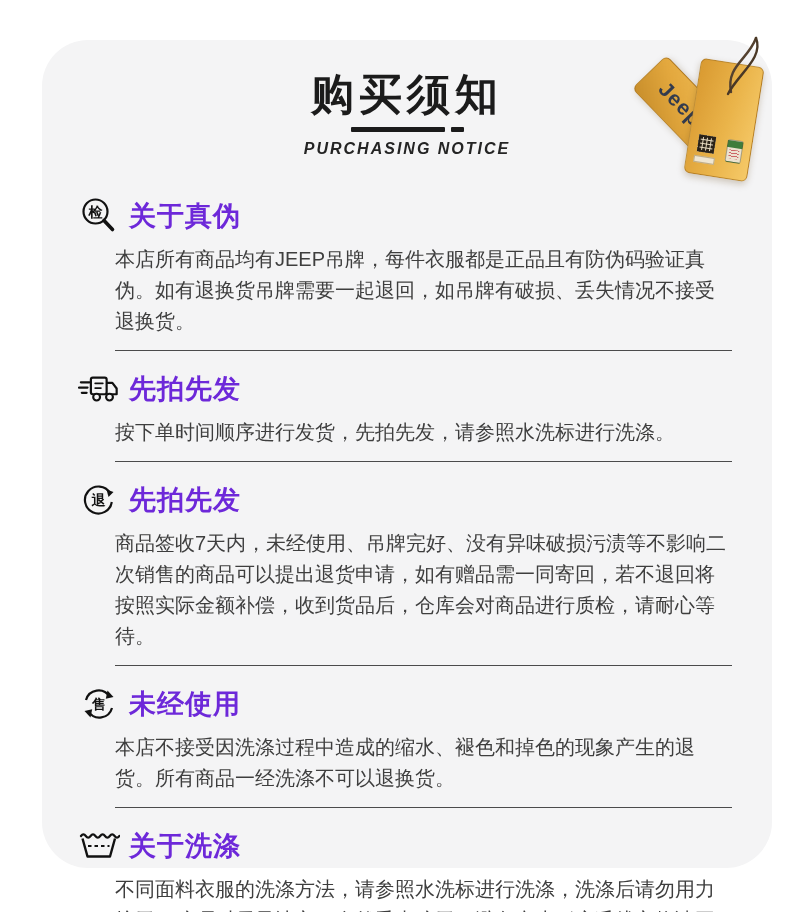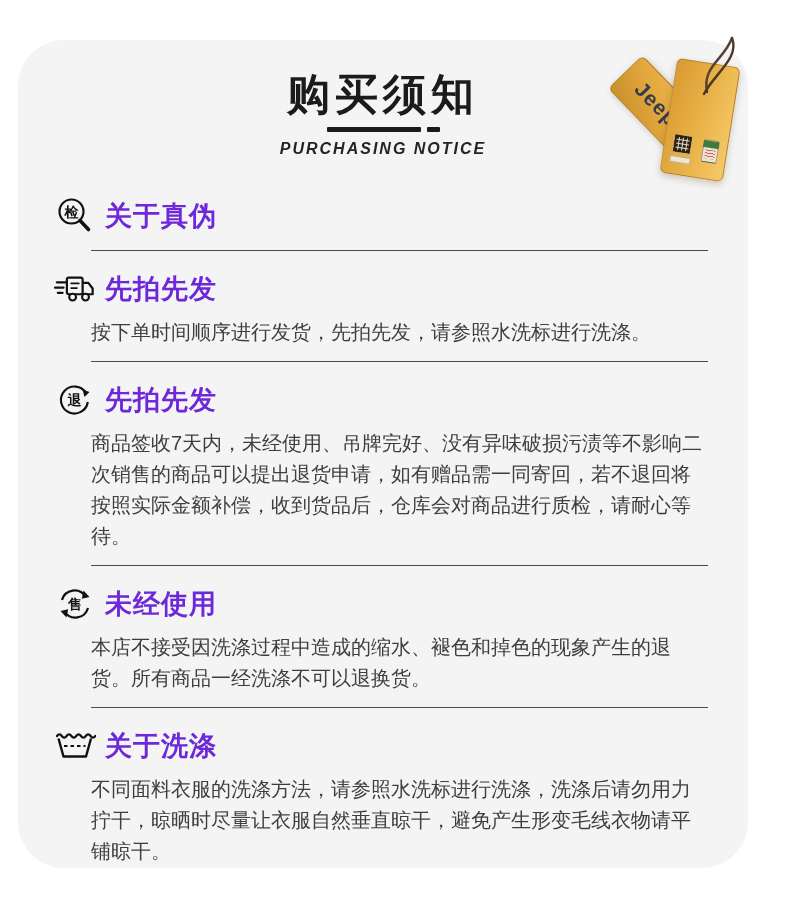--- a/index.html
+++ b/index.html
@@ -1,19 +1,19 @@
 <!DOCTYPE html>
 <html><head>
 <meta charset="utf-8">
 <style>
   * { margin:0; padding:0; box-sizing:border-box; }
   html,body { width:790px; height:912px; background:#ffffff; overflow:hidden;
     font-family:"Liberation Sans","DejaVu Sans",sans-serif; }
   .page { position:relative; width:790px; height:912px; background:#ffffff; }
-  .card { position:absolute; left:18px; top:40px; width:730px; height:828px;
+  .card { position:absolute; left:42px; top:40px; width:730px; height:828px;
     background:#f4f4f5; border-radius:46px; }
 
   
   header { padding-top:30px; text-align:center; }
   .title { font-size:43px; font-weight:bold; color:#1b1b1b; letter-spacing:5px; line-height:48px; }
   .underline { margin-top:9px; display:flex; justify-content:center; align-items:center; gap:6px; }
   .underline .bar  { width:94px; height:5px; background:#1b1b1b; border-radius:1px; }
   .underline .dash { width:13px; height:5px; background:#1b1b1b; border-radius:1px; }
   .subtitle { margin-top:8px; font-size:16px; font-weight:bold; font-style:italic;
     color:#242424; letter-spacing:2px; }
@@ -99,20 +99,21 @@
         <div class="sec-head">
           <span class="icon">
             <svg width="40" height="40" viewBox="0 0 40 40">
               <circle cx="16.5" cy="15.5" r="12" fill="none" stroke="#111" stroke-width="2.2"></circle>
               <line x1="25" y1="24.5" x2="33.5" y2="33.5" stroke="#111" stroke-width="3.6" stroke-linecap="round"></line>
               <text x="16.5" y="20.5" text-anchor="middle" font-size="14" font-weight="bold" fill="#111">检</text>
             </svg>
           </span>
           <h2>关于真伪</h2>
         </div>
+        <p class="sec-body">本店所有商品均有JEEP吊牌，每件衣服都是正品且有防伪码验证真伪。如有退换货吊牌需要一起退回，如吊牌有破损、丢失情况不接受退换货。</p>
         <div class="divider"></div>
       </section>
 
       <section>
         <div class="sec-head">
           <span class="icon">
             <svg width="44" height="36" viewBox="0 0 44 36">
               <line x1="3" y1="11" x2="12" y2="11" stroke="#111" stroke-width="2.3" stroke-linecap="round"></line>
               <line x1="1" y1="16.5" x2="10" y2="16.5" stroke="#111" stroke-width="2.3" stroke-linecap="round"></line>
               <line x1="4" y1="22" x2="9" y2="22" stroke="#111" stroke-width="2.3" stroke-linecap="round"></line>

